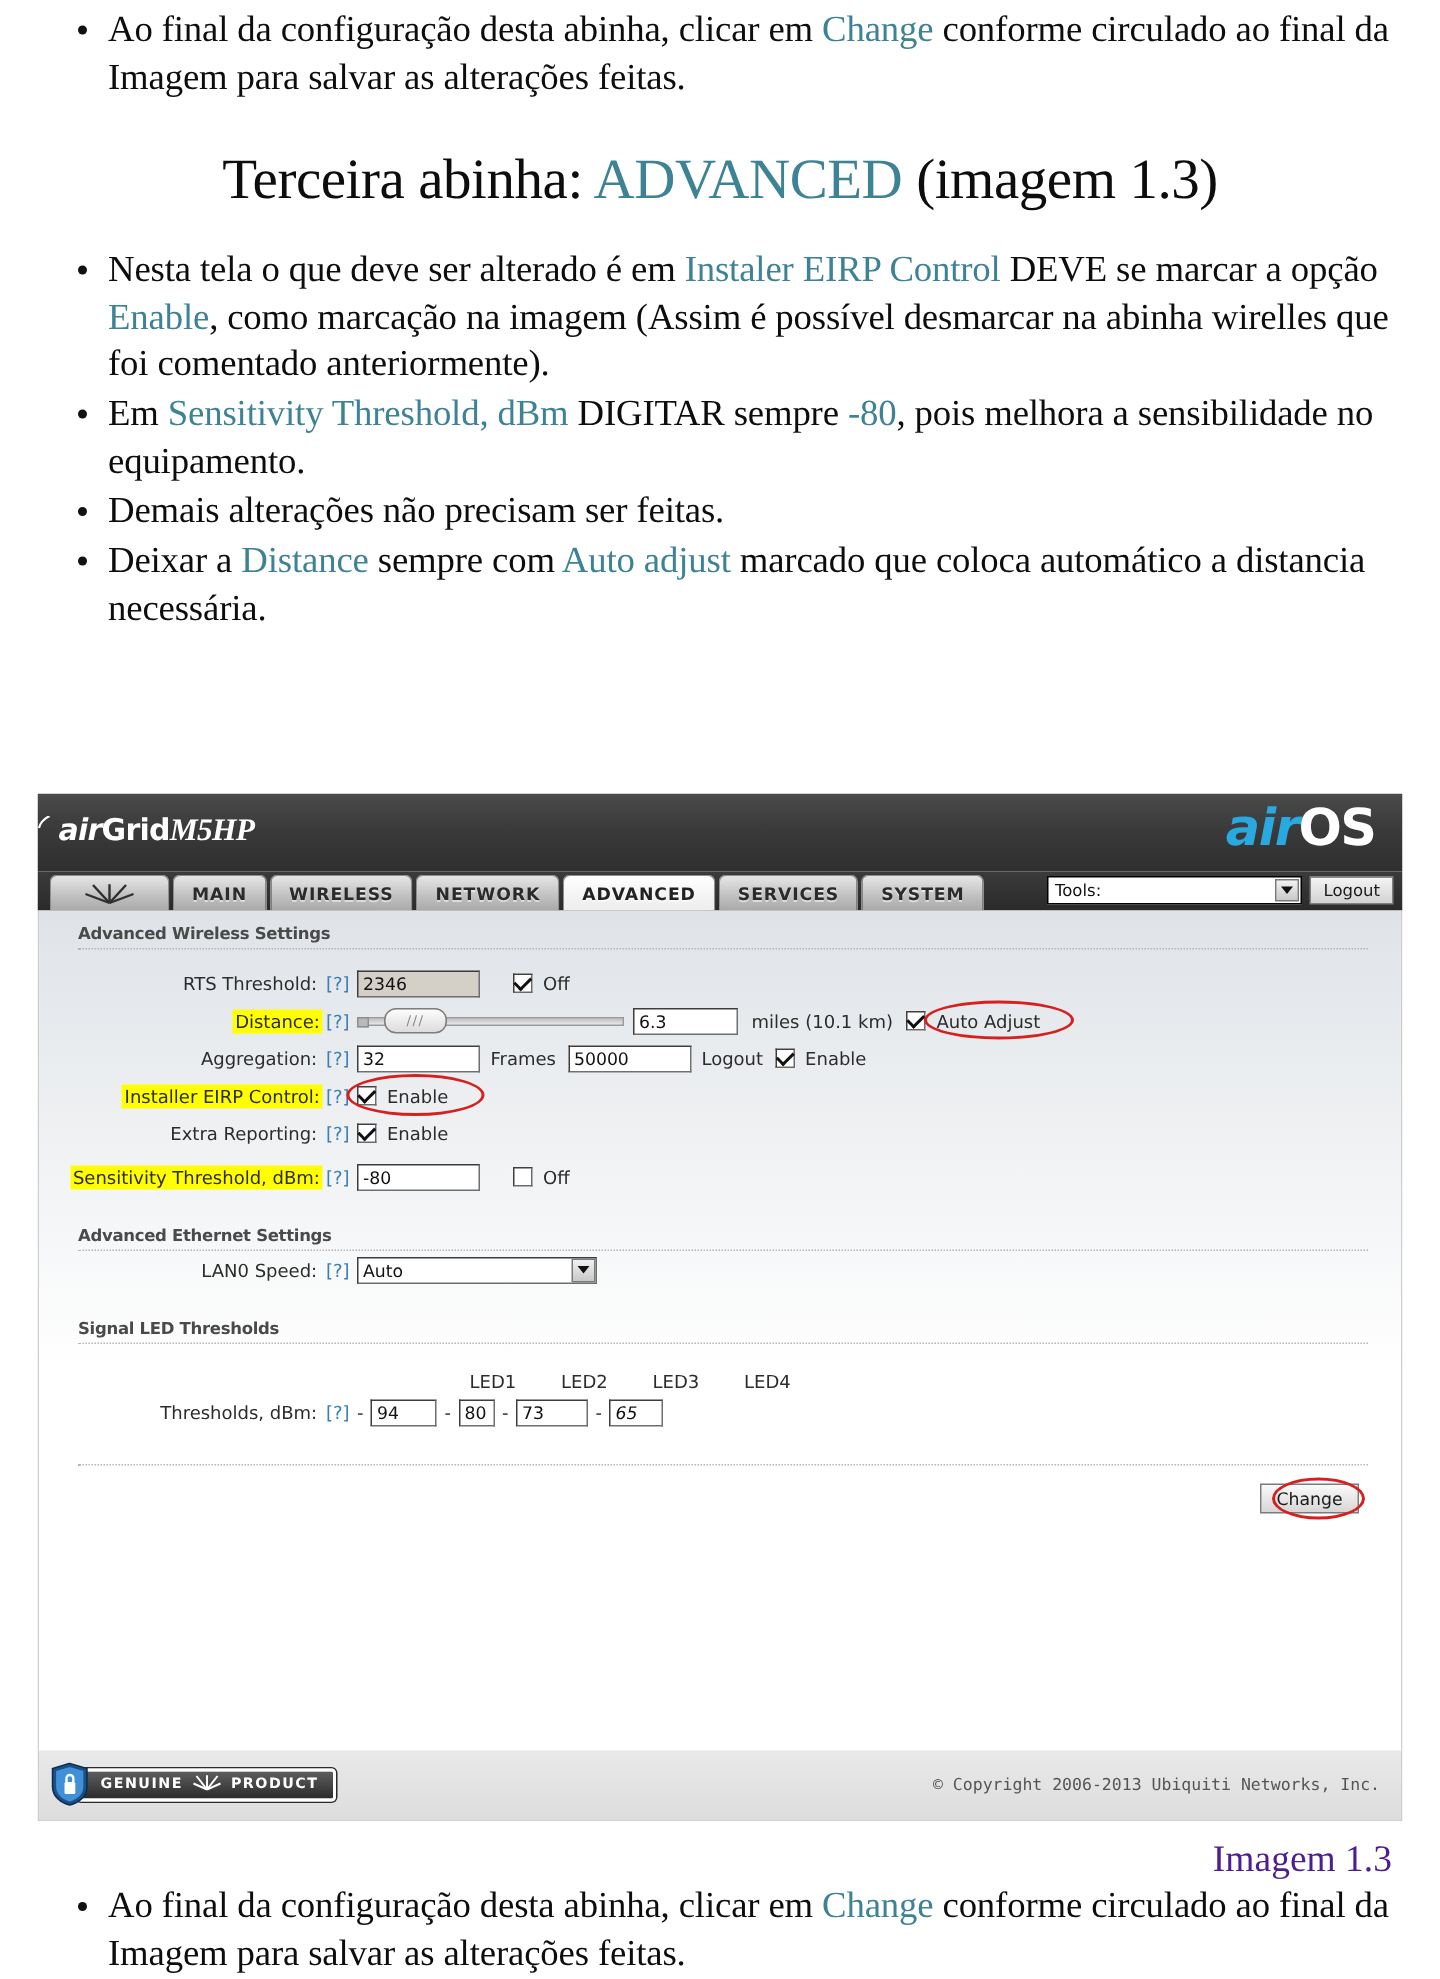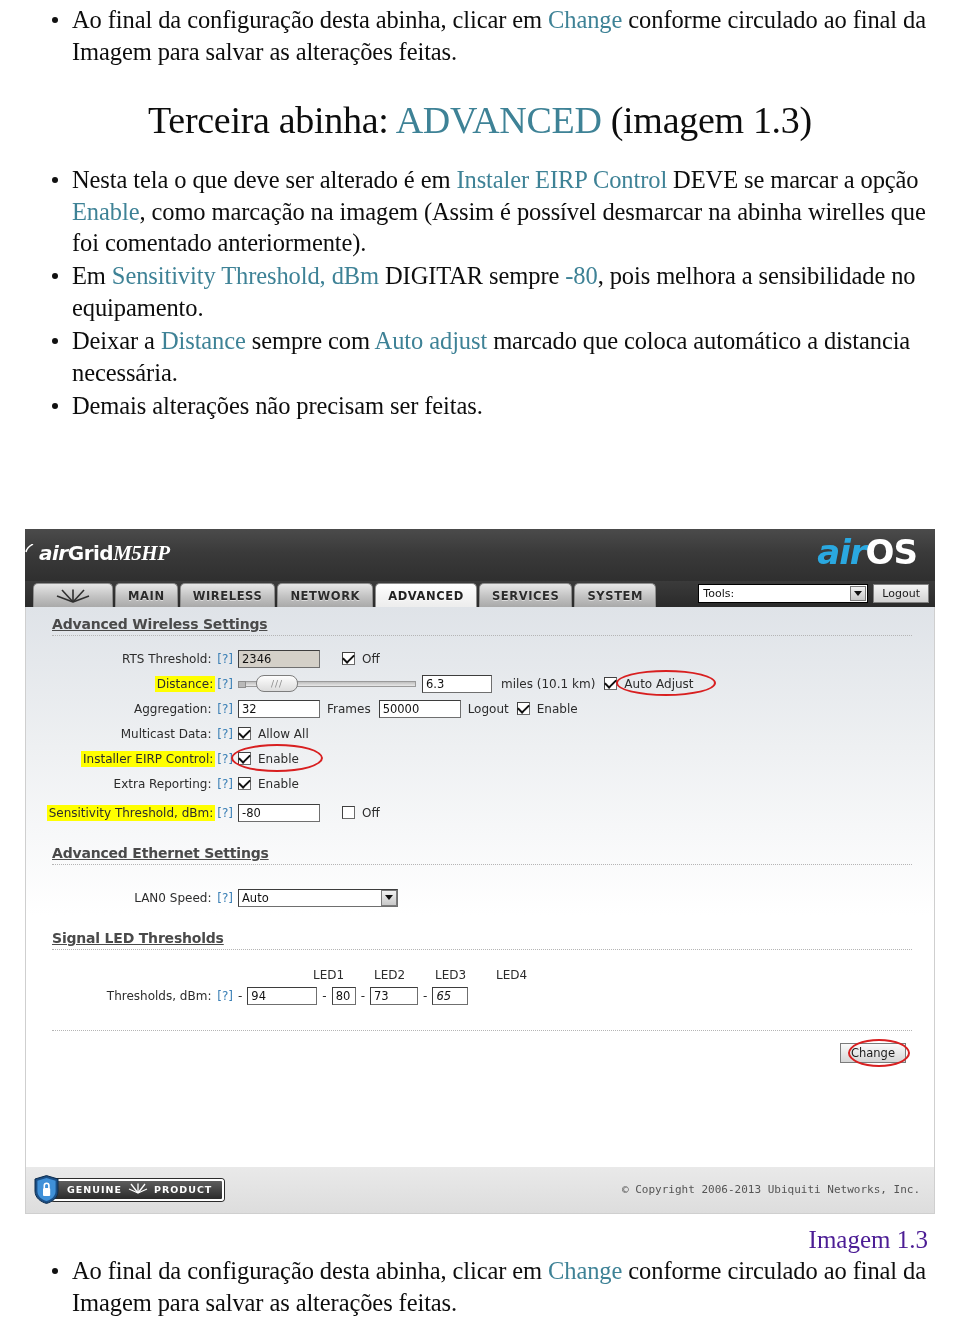--- a/index.html
+++ b/index.html
@@ -148,24 +148,23 @@
   
   .shot-body {
     background: linear-gradient(to bottom,#dfe3e8 0%, #eef0f2 25%, #ffffff 55%, #ffffff 100%);
     height: 560px;
     position: relative;
     border-left: 1px solid #cfcfcf;
     border-right: 1px solid #cfcfcf;
   }
 
   .sec-title {
-    font-size: 14px; font-weight: bold; color:#4a4a4a;
+    font-size: 11px; font-weight: bold; color:#4a4a4a;
     padding: 9px 4px 3px 26px;
     letter-spacing: -0.2px;
-    text-decoration: underline;
   }
   .sec-rule {
     margin: 0 22px 0 26px;
     border-bottom: 1px dotted #b5b5b5;
     height: 1px;
   }
 
   .form { padding-top: 10px; }
   .frow {
     display:flex; align-items:center;
@@ -303,22 +302,22 @@
       <li><span>Ao final da configuração desta abinha, clicar em </span><span class="hl">Change</span><span> conforme circulado ao final da Imagem para salvar as alterações feitas.</span></li>
     </ul>
 
   <h1 class="section-title">
     <span>Terceira abinha: </span><span class="hl">ADVANCED</span><span> (imagem 1.3)</span>
   </h1>
 
   <ul class="bullets" id="mid-bullets">
       <li><span>Nesta tela o que deve ser alterado é em </span><span class="hl">Instaler EIRP Control</span><span> DEVE se marcar a opção </span><span class="hl">Enable</span><span>, como marcação na imagem (Assim é possível desmarcar na abinha wirelles que foi comentado anteriormente).</span></li>
       <li><span>Em </span><span class="hl">Sensitivity Threshold, dBm</span><span> DIGITAR sempre </span><span class="hl">-80</span><span>, pois melhora a sensibilidade no equipamento.</span></li>
+      <li><span>Demais alterações não precisam ser feitas.</span></li>
       <li><span>Deixar a </span><span class="hl">Distance</span><span> sempre com </span><span class="hl">Auto adjust</span><span> marcado que coloca automático a distancia necessária.</span></li>
-      <li><span>Demais alterações não precisam ser feitas.</span></li>
     </ul>
 </div>
 
 <div class="shot">
 
   <div class="shot-header">
     <div class="brand-left">
       <span class="ant">
         <svg width="9" height="9" viewBox="0 0 9 9">
             <path d="M1 8 C2 3, 6 1, 8 0" stroke="#fff" stroke-width="1.4" fill="none"></path>
@@ -414,28 +413,20 @@
           <span class="qm">[?]</span>
         </div>
         <div class="inp" style="width:82px">32</div>
         <span class="cbl">Frames</span>
         <div class="inp" style="width:82px;margin-left:8px">50000</div>
         <span class="cbl">Logout</span>
         <span class="cbx checked" style="margin-left:8px"></span>
         <span class="cbl">Enable</span>
       </div>
 
-      <div class="frow">
-        <div class="flabel">
-          <span>Multicast Data:</span>
-          <span class="qm">[?]</span>
-        </div>
-        <span class="cbx checked"></span>
-        <span class="cbl">Allow All</span>
-      </div>
 
       <div class="frow" style="position:relative">
         <div class="flabel">
           <span class="marktext">Installer EIRP Control:</span><span class="qm">[?]</span>
         </div>
         <span class="cbx checked"></span>
         <span class="cbl">Enable</span>
         <span class="redring" style="left:205px; top:-2px; width:92px; height:28px;"></span>
       </div>
 
@@ -454,21 +445,21 @@
         </div>
         <div class="inp" style="width:82px">-80</div>
         <span class="cbx" style="margin-left:22px"></span>
         <span class="cbl">Off</span>
       </div>
     </div>
 
     <div class="sec-title" style="padding-top:20px">Advanced Ethernet Settings</div>
     <div class="sec-rule"></div>
 
-    <div class="frow" style="margin-top:20px">
+    <div class="frow" style="margin-top:0">
       <div class="flabel">
         <span>LAN0 Speed:</span>
         <span class="qm">[?]</span>
       </div>
       <div class="inp" style="width:160px; position:relative; padding-right:18px">
         <span>Auto</span>
         <span class="tools-arrow" style="right:0;top:0;height:16px">
             <i></i>
           </span>
       </div>
@@ -484,21 +475,21 @@
         <span>LED4</span>
       </div>
 
     <div class="frow">
       <div class="flabel">
         <span>Thresholds, dBm:</span>
         <span class="qm">[?]</span>
       </div>
       <div id="led-inputs" style="display:flex;align-items:center">
           <span class="cbl" style="margin: 0px 5px 0px 0px;">-</span>
-          <div class="inp" style="width: 70px;">94</div>
+          <div class="inp" style="width: 44px;">94</div>
           <span class="cbl" style="margin: 0px 5px;">-</span>
           <div class="inp" style="width: 24px;">80</div>
           <span class="cbl" style="margin: 0px 5px;">-</span>
           <div class="inp" style="width: 48px;">73</div>
           <span class="cbl" style="margin: 0px 5px;">-</span>
           <div class="inp" style="width: 36px; font-style: italic;">65</div>
         </div>
     </div>
 
     <div class="change-area">

